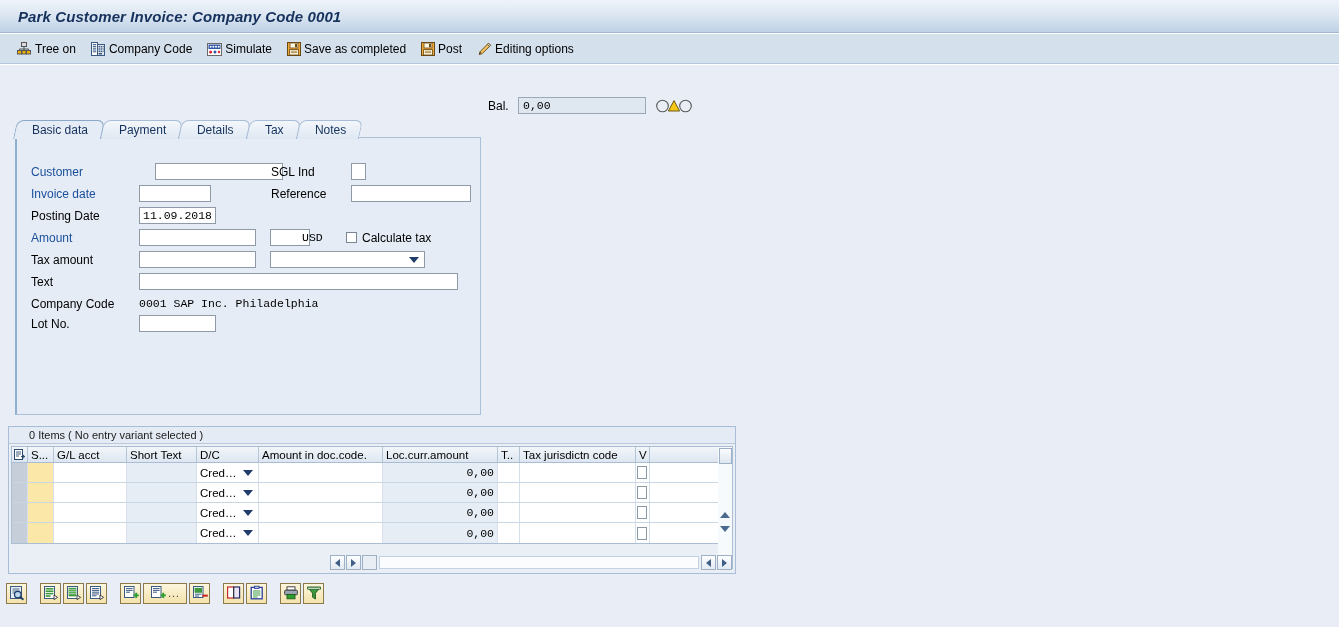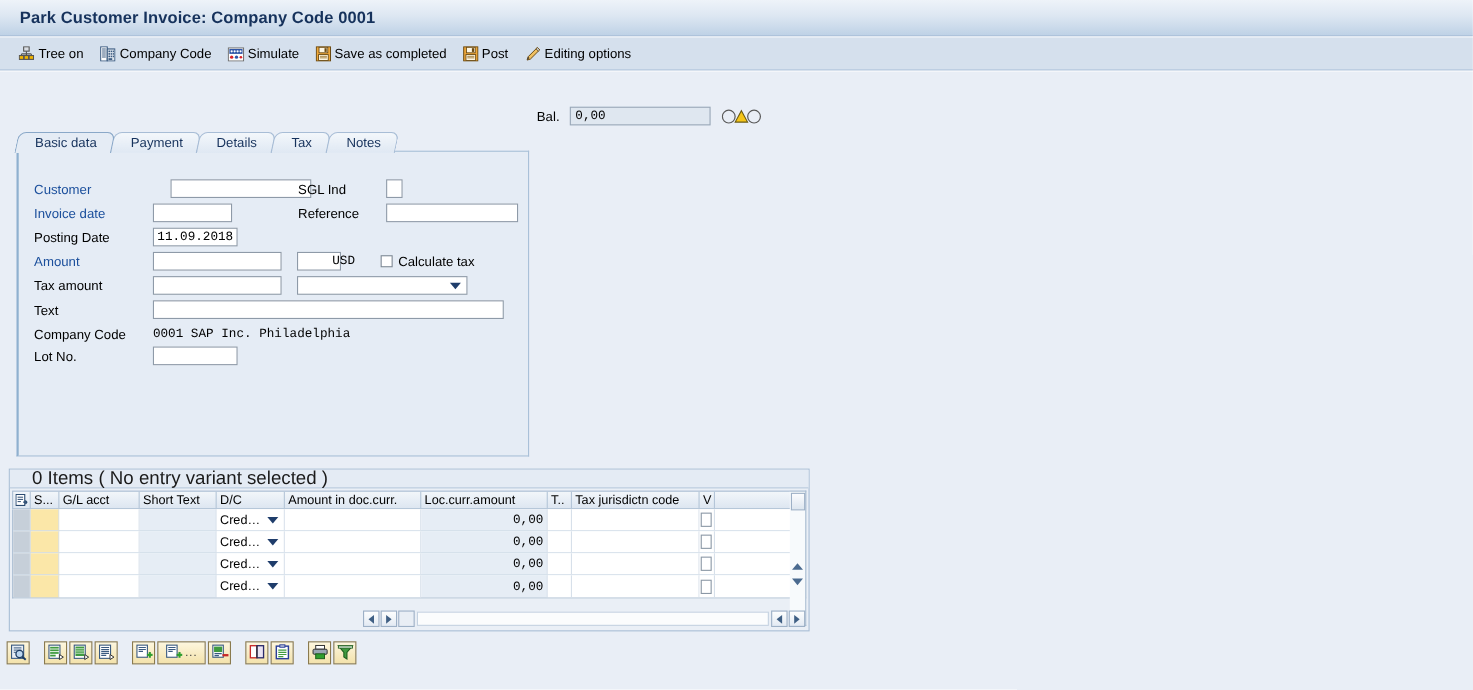--- a/index.html
+++ b/index.html
@@ -20,20 +20,21 @@
 
   
   .titlebar {
     position: absolute; left: 0; top: 0; width: 1339px; height: 33px;
     background: linear-gradient(to bottom, #eef3f9 0%, #dde7f2 45%, #bfd2e6 99%, #adc4dd 100%);
     border-bottom: 1px solid #9fb7d4;
     display: flex; align-items: center;
   }
   .titlebar .ttl {
     margin-left: 18px;
+    font-style: italic;
     font-weight: bold;
     font-size: 15px;
     color: #16325c;
     letter-spacing: .1px;
     white-space: nowrap;
   }
 
   
   .toolbar {
     position: absolute; left: 0; top: 34px; width: 1339px; height: 30px;
@@ -172,21 +173,21 @@
   .items {
     position:absolute; left:8px; top:361px;
     width:728px; height:148px;
     background:#eaeff6;
     border:1px solid #a9bed6;
   }
   .items-hdr {
     height:17px; background:#e4ebf4;
     border-bottom:1px solid #b9cadd;
     display:flex; align-items:center;
-    padding-left:20px; font-size:17px; color:#1a1a1a;
+    padding-left:20px; font-size:11px; color:#1a1a1a;
   }
   .grid { position:absolute; left:2px; top:19px; width:722px; height:123px; }
   .ghead {
     display:flex; height:17px;
     background: linear-gradient(to bottom,#f2f6fa 0%, #dde6f1 100%);
     border:1px solid #aabdd2;
     font-size:11.5px;
   }
   .gh {
     border-right:1px solid #b4c5d8;
@@ -480,21 +481,21 @@
             <svg width="11" height="11" viewBox="0 0 11 11">
               <rect x="0.5" y="0.5" width="8" height="10" fill="#fff" stroke="#2a4a70"></rect>
               <path d="M2 3h5M2 5h5M2 7h3" stroke="#2a4a70" stroke-width="0.9"></path>
               <path d="M7 7.5 L10.5 7.5 M9 6 L10.8 7.6 L9 9.2" stroke="#2a4a70" fill="none" stroke-width="1"></path>
             </svg>
           </div>
           <div class="gh" style="width:26px;">S...</div>
           <div class="gh" style="width:73px;">G/L acct</div>
           <div class="gh" style="width:70px;">Short Text</div>
           <div class="gh" style="width:62px;">D/C</div>
-          <div class="gh" style="width:124px;">Amount in doc.curr.</div>
+          <div class="gh" style="width:124px;">Amount in doc.code.</div>
           <div class="gh" style="width:115px;">Loc.curr.amount</div>
           <div class="gh" style="width:22px;">T..</div>
           <div class="gh" style="width:116px;">Tax jurisdictn code</div>
           <div class="gh" style="width:14px;">V</div>
           <div class="gh" style="width:78px;border-right:none;margin-top:28px;">Assignment</div>
         </div>
 
         <div class="gbody">
 
           <div class="grow">

